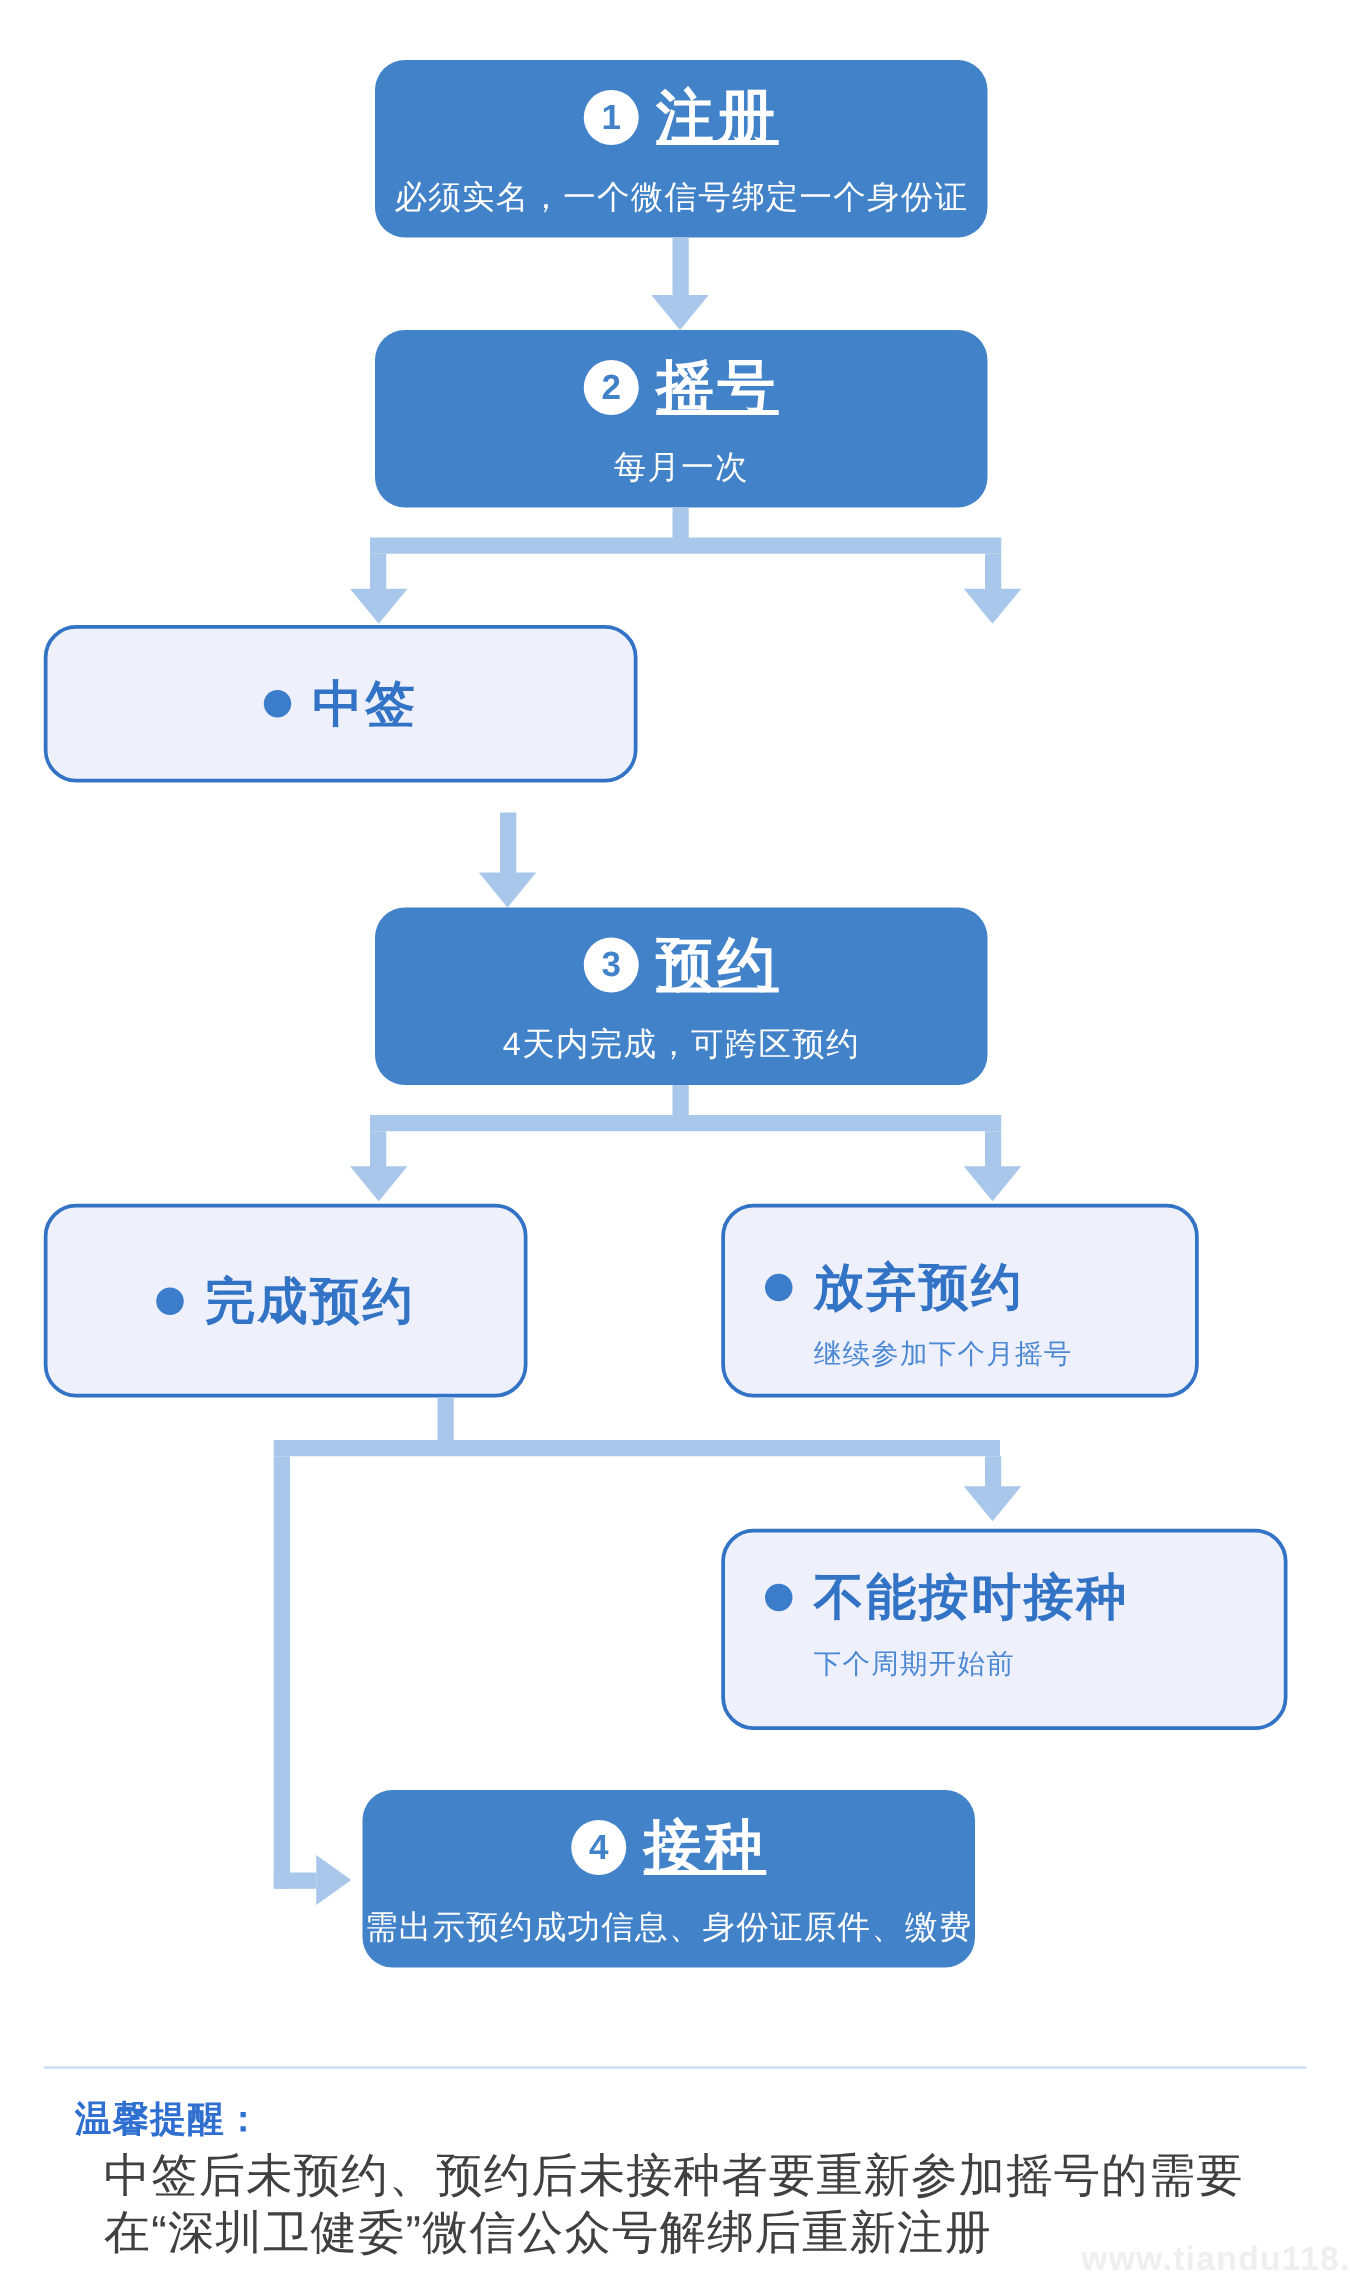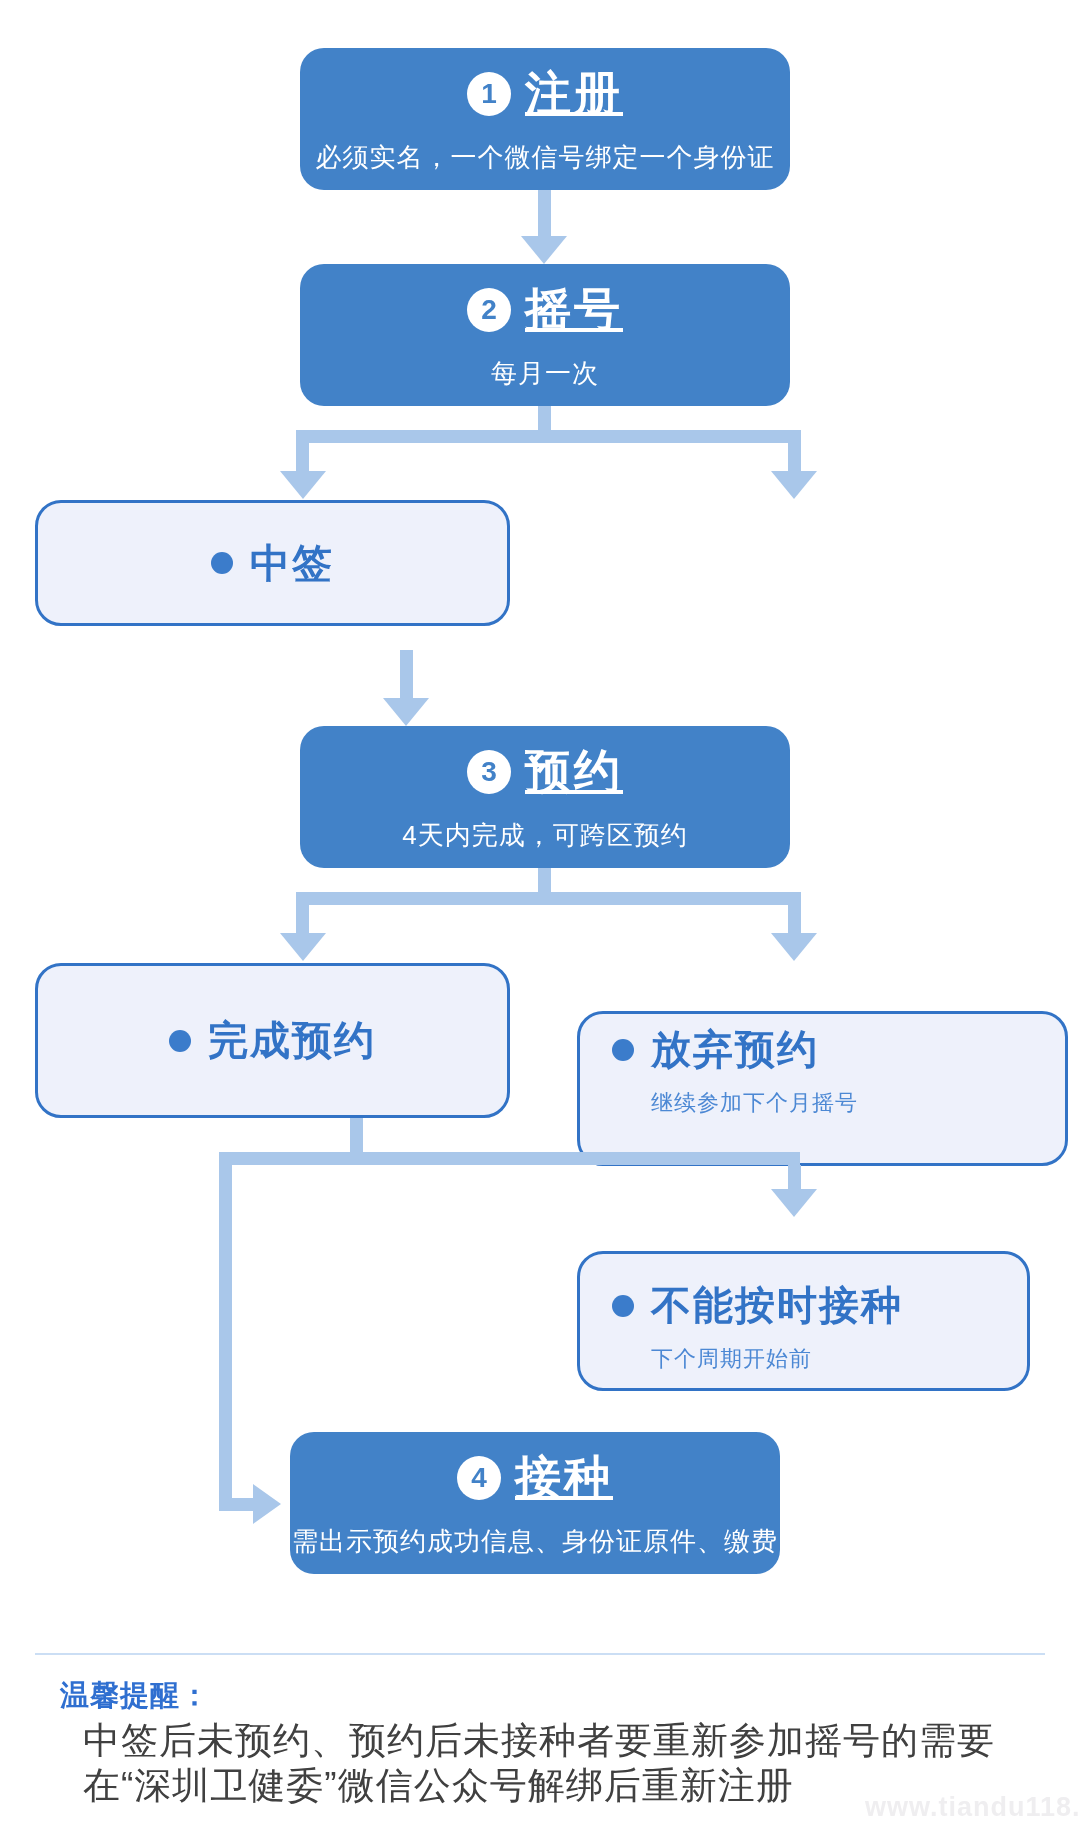--- a/index.html
+++ b/index.html
@@ -103,44 +103,44 @@
     <div class="step-sub">4天内完成，可跨区预约</div>
   </div>
 
   <div class="vbar" style="left:538px; top:868px; height:26px;"></div>
   <div class="hbar" style="left:296px; top:892px; width:505px;"></div>
   <div class="vbar" style="left:296px; top:905px; height:30px;"></div>
   <div class="arr-d" style="left:280px; top:933px;"></div>
   <div class="vbar" style="left:788px; top:905px; height:30px;"></div>
   <div class="arr-d" style="left:771px; top:933px;"></div>
 
-  <div class="light center" style="left:35px; top:963px; width:475px; height:155px;">
+  <div class="light center" style="left:35px; top:963px; width:387px; height:155px;">
     <div class="lt-row">
       <span class="bullet"></span>
       <span class="lt-title">完成预约</span>
     </div>
   </div>
 
-  <div class="light pad" style="left:577px; top:963px; width:491px; height:155px; padding-top:8px;margin-top:48px;">
+  <div class="light pad" style="left:577px; top:963px; width:382px; height:155px; padding-top:36px;">
     <div class="lt-row">
       <span class="bullet"></span>
       <span class="lt-title">放弃预约</span>
     </div>
     <div class="lt-desc2">继续参加下个月摇号</div>
   </div>
 
   <div class="vbar" style="left:350px; top:1118px; height:36px;"></div>
   <div class="hbar" style="left:219px; top:1152px; width:581px;"></div>
   <div class="vbar" style="left:788px; top:1165px; height:26px;"></div>
   <div class="arr-d" style="left:771px; top:1189px;"></div>
   <div class="vbar" style="left:219px; top:1165px; height:346px;"></div>
   <div class="hbar" style="left:219px; top:1498px; width:34px;"></div>
   <div class="arr-r" style="left:253px; top:1484px;"></div>
 
-  <div class="light pad" style="left:577px; top:1223px; width:453px; height:140px; padding-top:24px;margin-top:28px;">
+  <div class="light pad" style="left:577px; top:1223px; width:453px; height:161px; padding-top:24px;">
     <div class="lt-row">
       <span class="bullet"></span>
       <span class="lt-title">不能按时接种</span>
     </div>
     <div class="lt-desc2">下个周期开始前</div>
   </div>
 
   <div class="step" style="left:290px; top:1432px; width:490px; height:142px;">
     <div class="step-title-row">
       <span class="num-circle">4</span>

